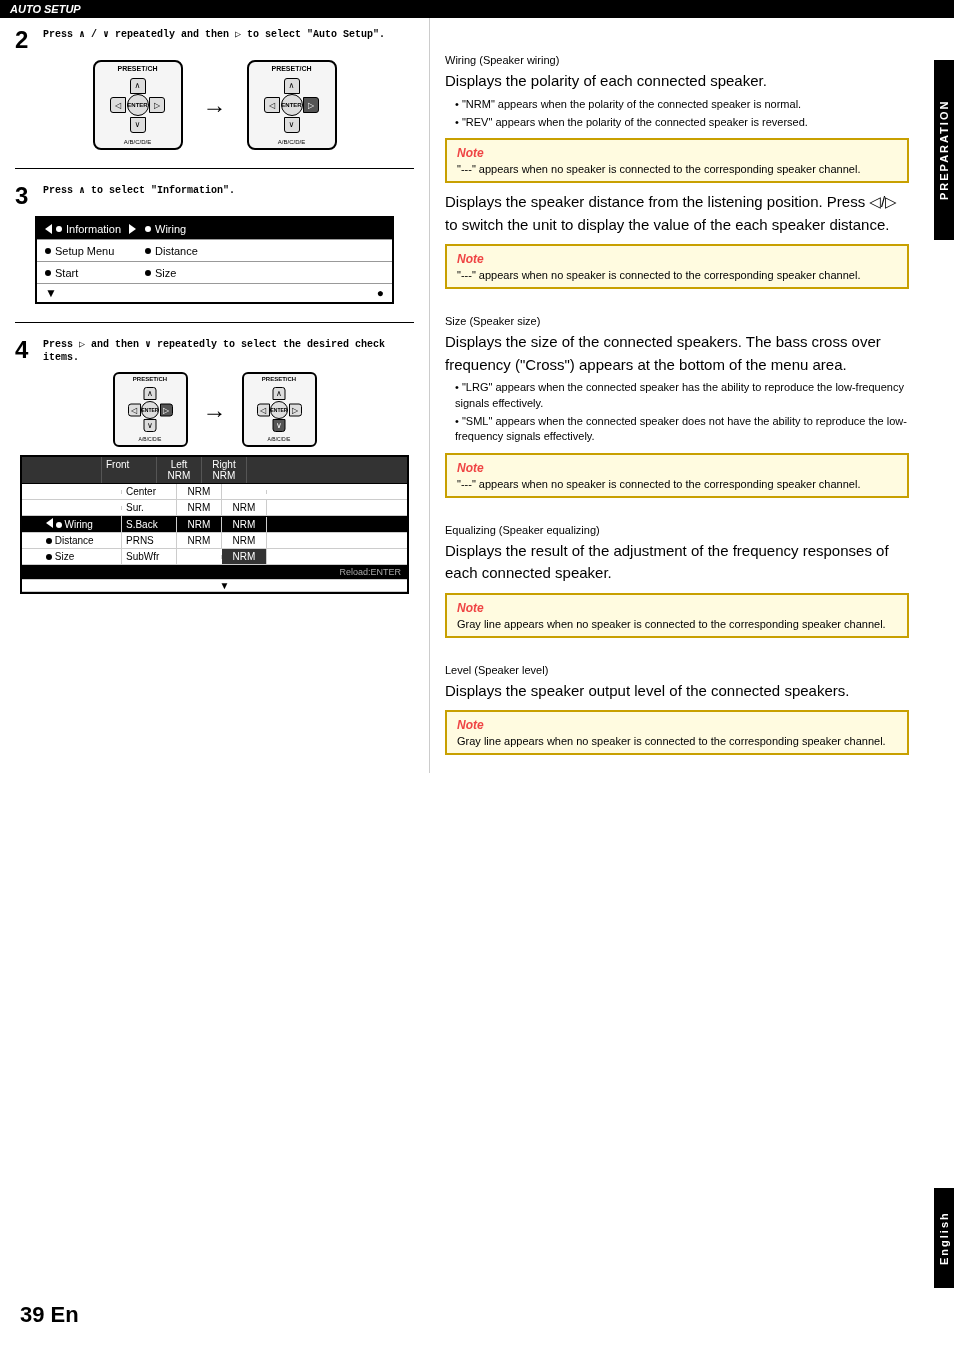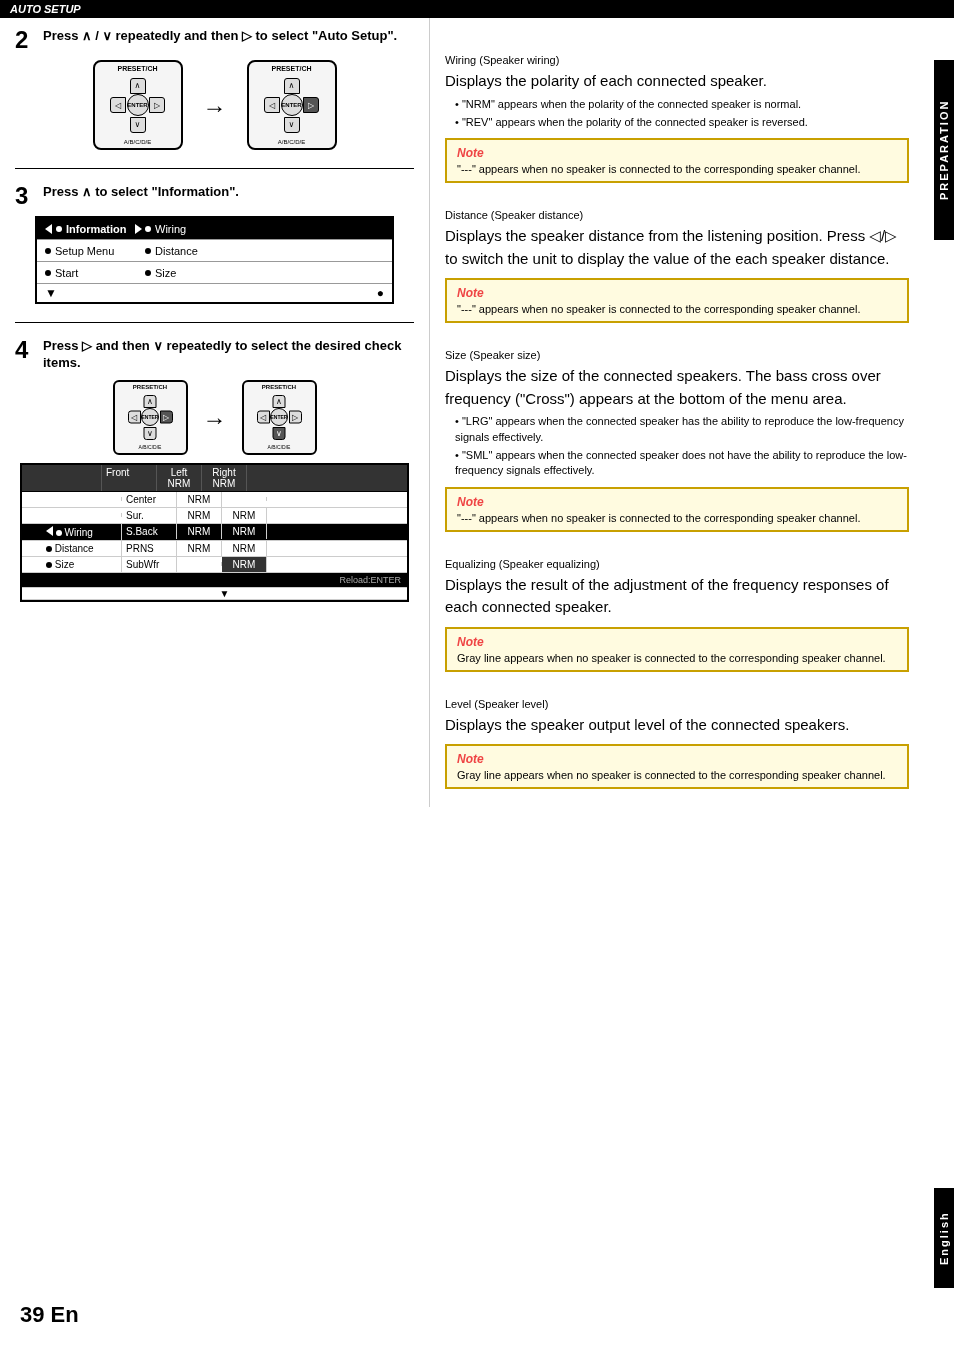--- a/index.html
+++ b/index.html
@@ -103,23 +103,24 @@
 
     .step-number {
       font-size: 24px;
       font-weight: bold;
       margin-right: 8px;
       line-height: 1;
       min-width: 20px;
     }
 
     .step-instruction {
-      font-size: 13px;
+      font-size: 10px;
       font-weight: bold;
       line-height: 1.3;
+      font-family: Liberation Mono, monospace;
     }
 
     
     .remote-diagram {
       display: flex;
       align-items: center;
       justify-content: center;
       gap: 20px;
       margin: 8px 0;
     }
@@ -469,21 +470,21 @@
         <span class="step-number">3</span>
         <span class="step-instruction">Press ∧ to select "Information".</span>
       </div>
 
       <div class="menu-diagram">
 
         <div class="menu-row selected">
           <div class="menu-left">
             <span class="triangle-left" style="border-right-color:#fff;"></span>
             <span class="dot" style="background:#fff;"></span>
-            <span style="font-weight:bold;">Information</span>
+            <span style="font-weight:normal;">Information</span>
             <span class="triangle-right" style="border-left-color:#fff; margin-left:4px;"></span>
           </div>
           <div class="menu-right">
             <span class="dot" style="background:#fff;"></span>
             <span>Wiring</span>
           </div>
         </div>
 
         <div class="menu-row">
           <div class="menu-left">
@@ -610,21 +611,20 @@
       <p class="section-text">Displays the polarity of each connected speaker.</p>
       <p class="bullet-item">"NRM" appears when the polarity of the connected speaker is normal.</p>
       <p class="bullet-item">"REV" appears when the polarity of the connected speaker is reversed.</p>
       <div class="note-box">
         <div class="note-title">Note</div>
         <p>"---" appears when no speaker is connected to the corresponding speaker channel.</p>
       </div>
     </div>
 
     <div>
-      <div class="section-heading">Distance (Speaker distance)</div>
       <p class="section-text">Displays the speaker distance from the listening position. Press ◁/▷ to switch the unit to display the value of the each speaker distance.</p>
       <div class="note-box">
         <div class="note-title">Note</div>
         <p>"---" appears when no speaker is connected to the corresponding speaker channel.</p>
       </div>
     </div>
 
     <div>
       <div class="section-heading">Size (Speaker size)</div>
       <p class="section-text">Displays the size of the connected speakers. The bass cross over frequency ("Cross") appears at the bottom of the menu area.</p>

